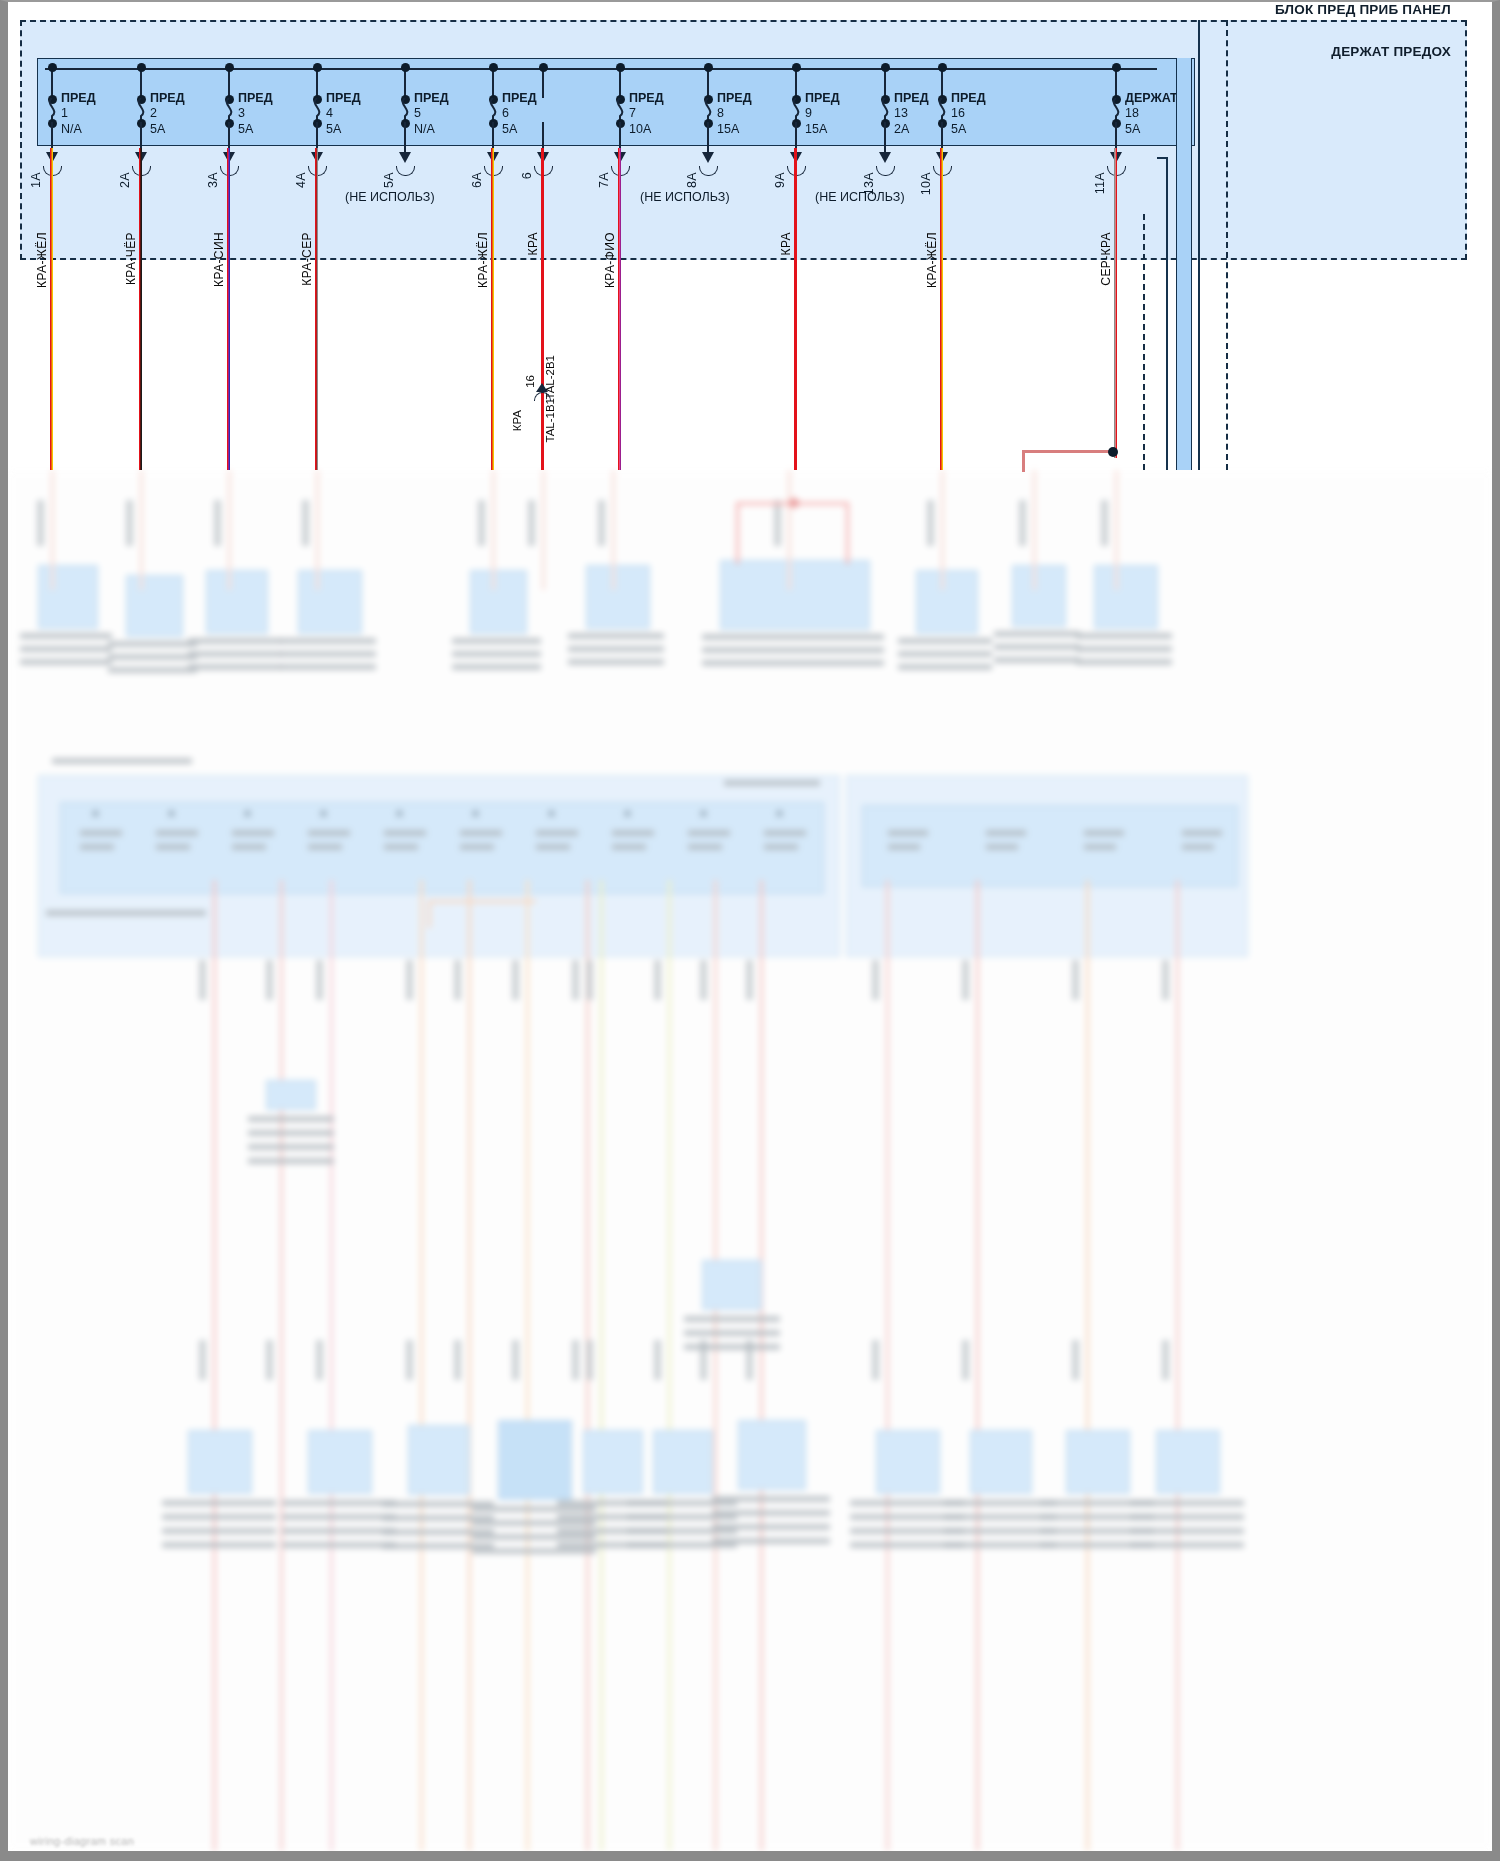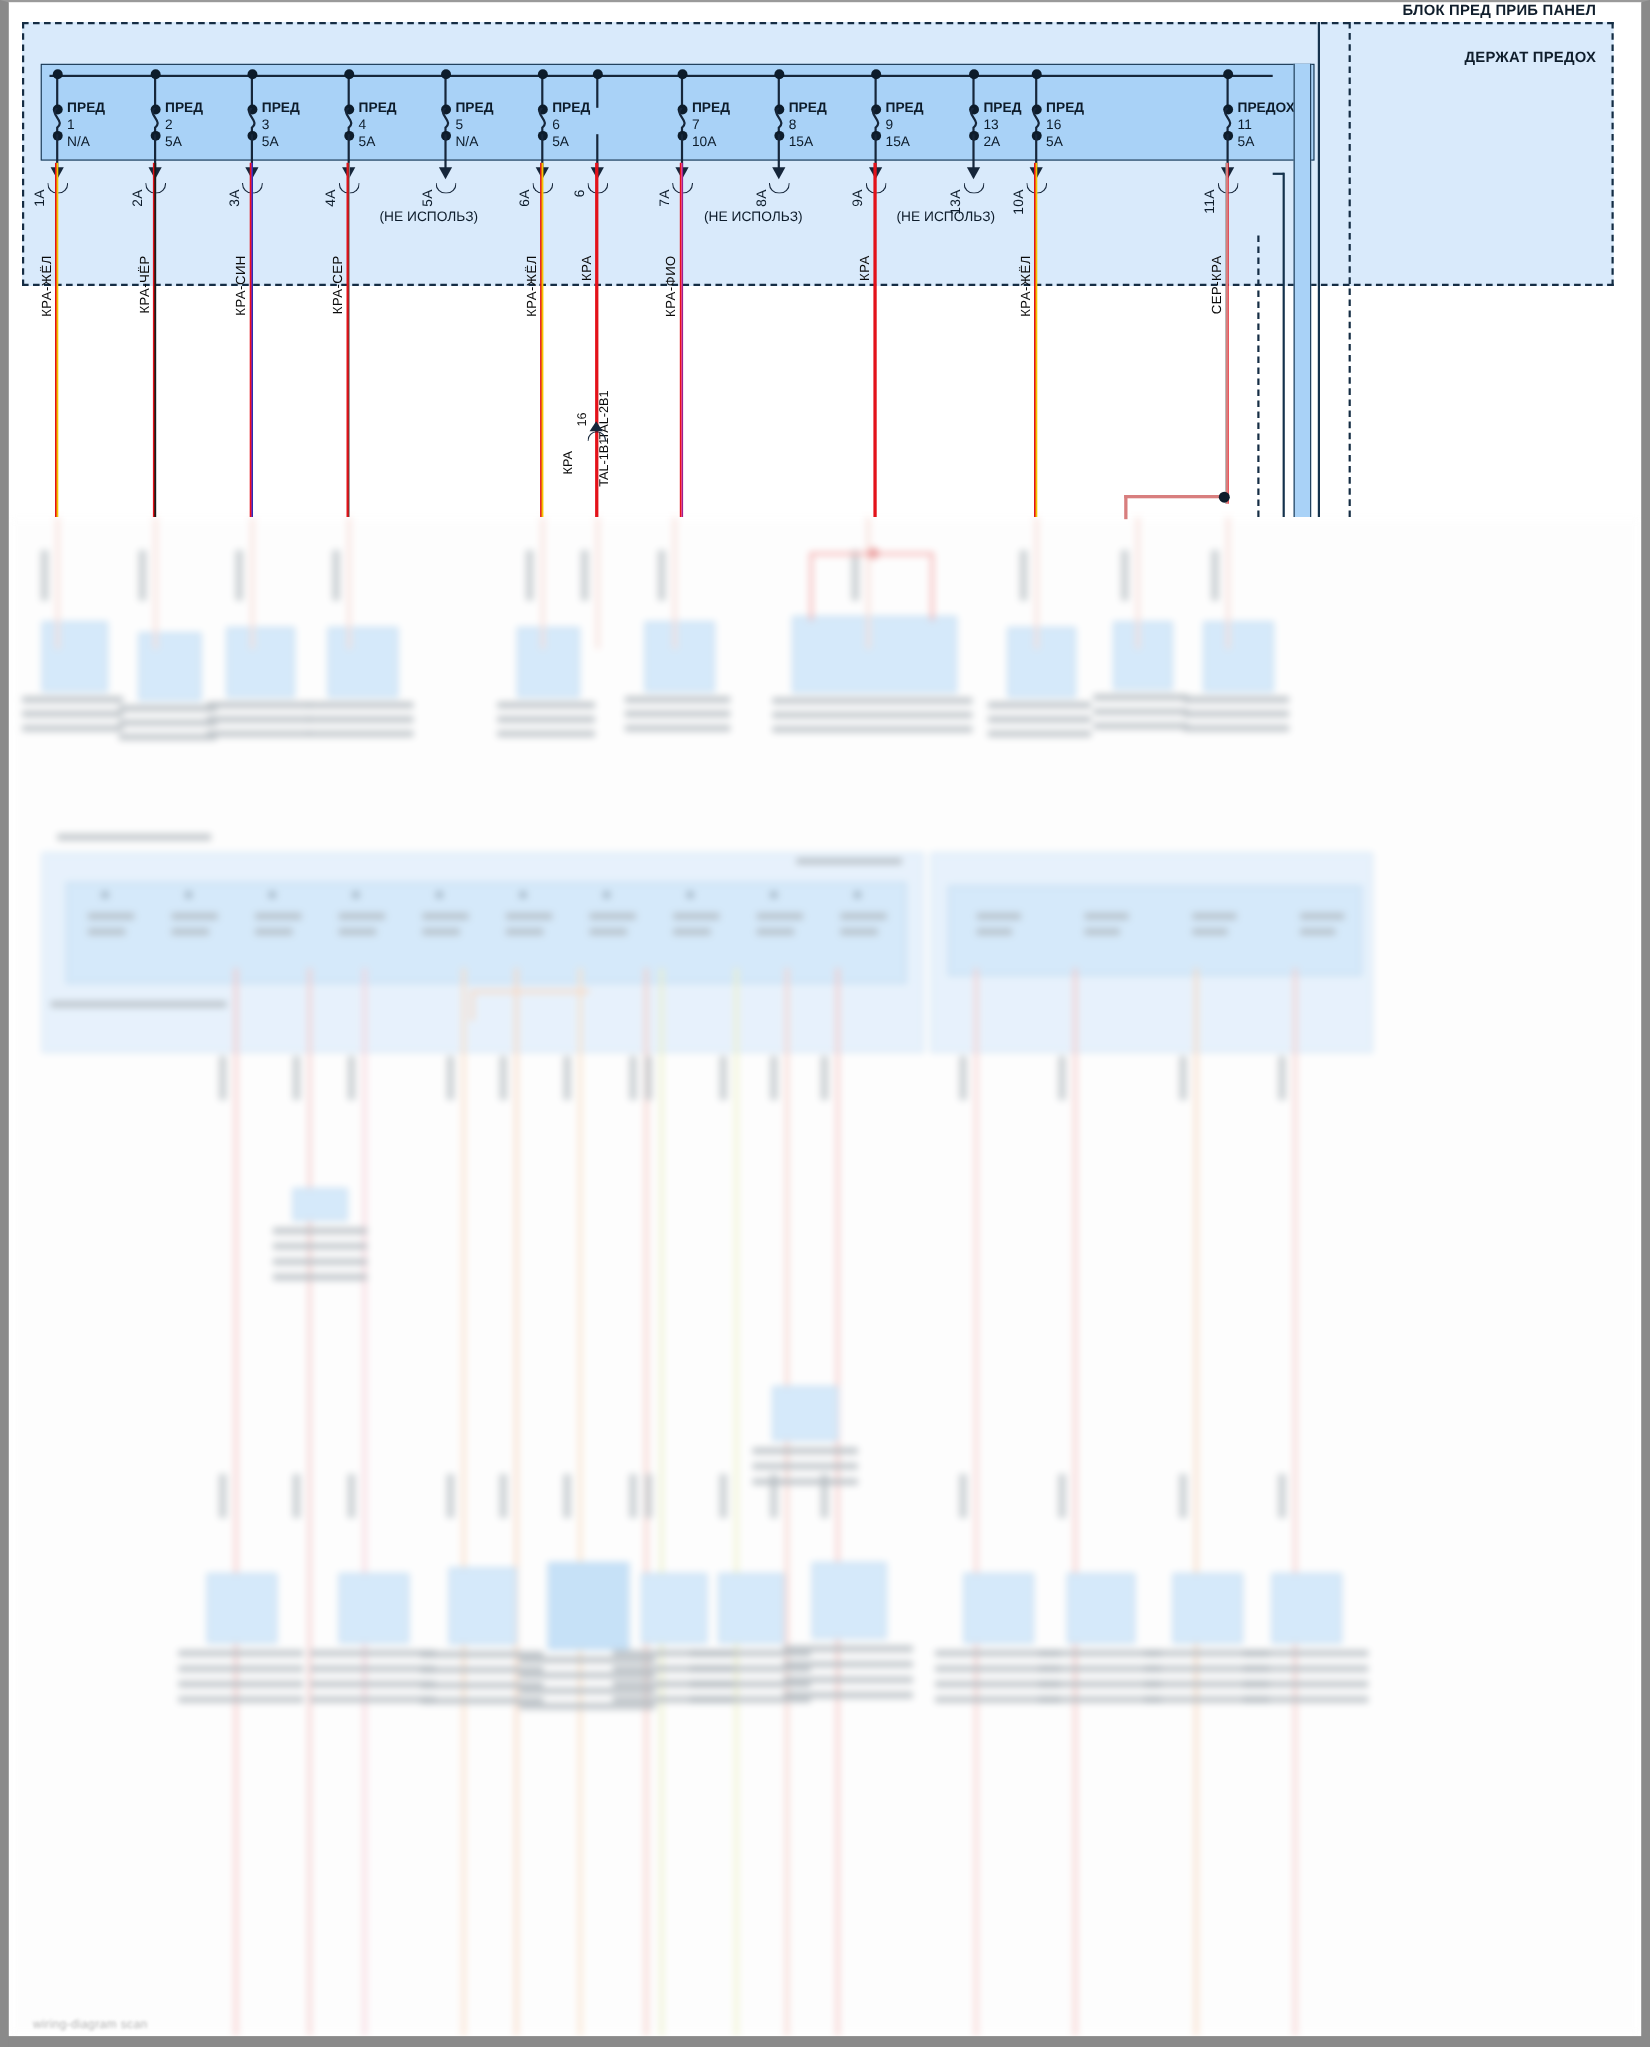--- a/index.html
+++ b/index.html
@@ -522,22 +522,22 @@
         <div class="pin">10A</div>
       </div>
       <div class="fcol" style="left: 1115px;">
         <div class="lead-top"></div>
         <div class="dot d-bus"></div>
         <div class="dot d-top"></div>
         <svg class="squiggle" viewBox="0 0 16 26">
           <path d="M8 0 C 0 6, 16 12, 8 18 L8 26" fill="none" stroke="#16263a" stroke-width="2"></path>
         </svg>
         <div class="dot d-bot"></div>
-        <div class="fuse-label">ПРЕДОХ</div>
-        <div class="fuse-num">11</div>
+        <div class="fuse-label">ДЕРЖАТ</div>
+        <div class="fuse-num">18</div>
         <div class="fuse-amp">5A</div>
         <div class="lead-bot"></div>
         <div class="arrow"></div>
         <div class="cup"></div>
         <div class="pin">11A</div>
       </div>
     </div>
   <div id="wire-layer">
       <div class="wire" style="left: 50px; top: 148px; height: 322px; background: linear-gradient(to right, rgb(227, 18, 26) 0px, rgb(227, 18, 26) 33%, rgb(232, 105, 11) 33%, rgb(232, 105, 11) 66%, rgb(245, 196, 0) 66%, rgb(245, 196, 0) 100%);"></div>
       <div class="wlabel" style="left: 35px; top: 232px;">КРА-ЖЁЛ</div>

